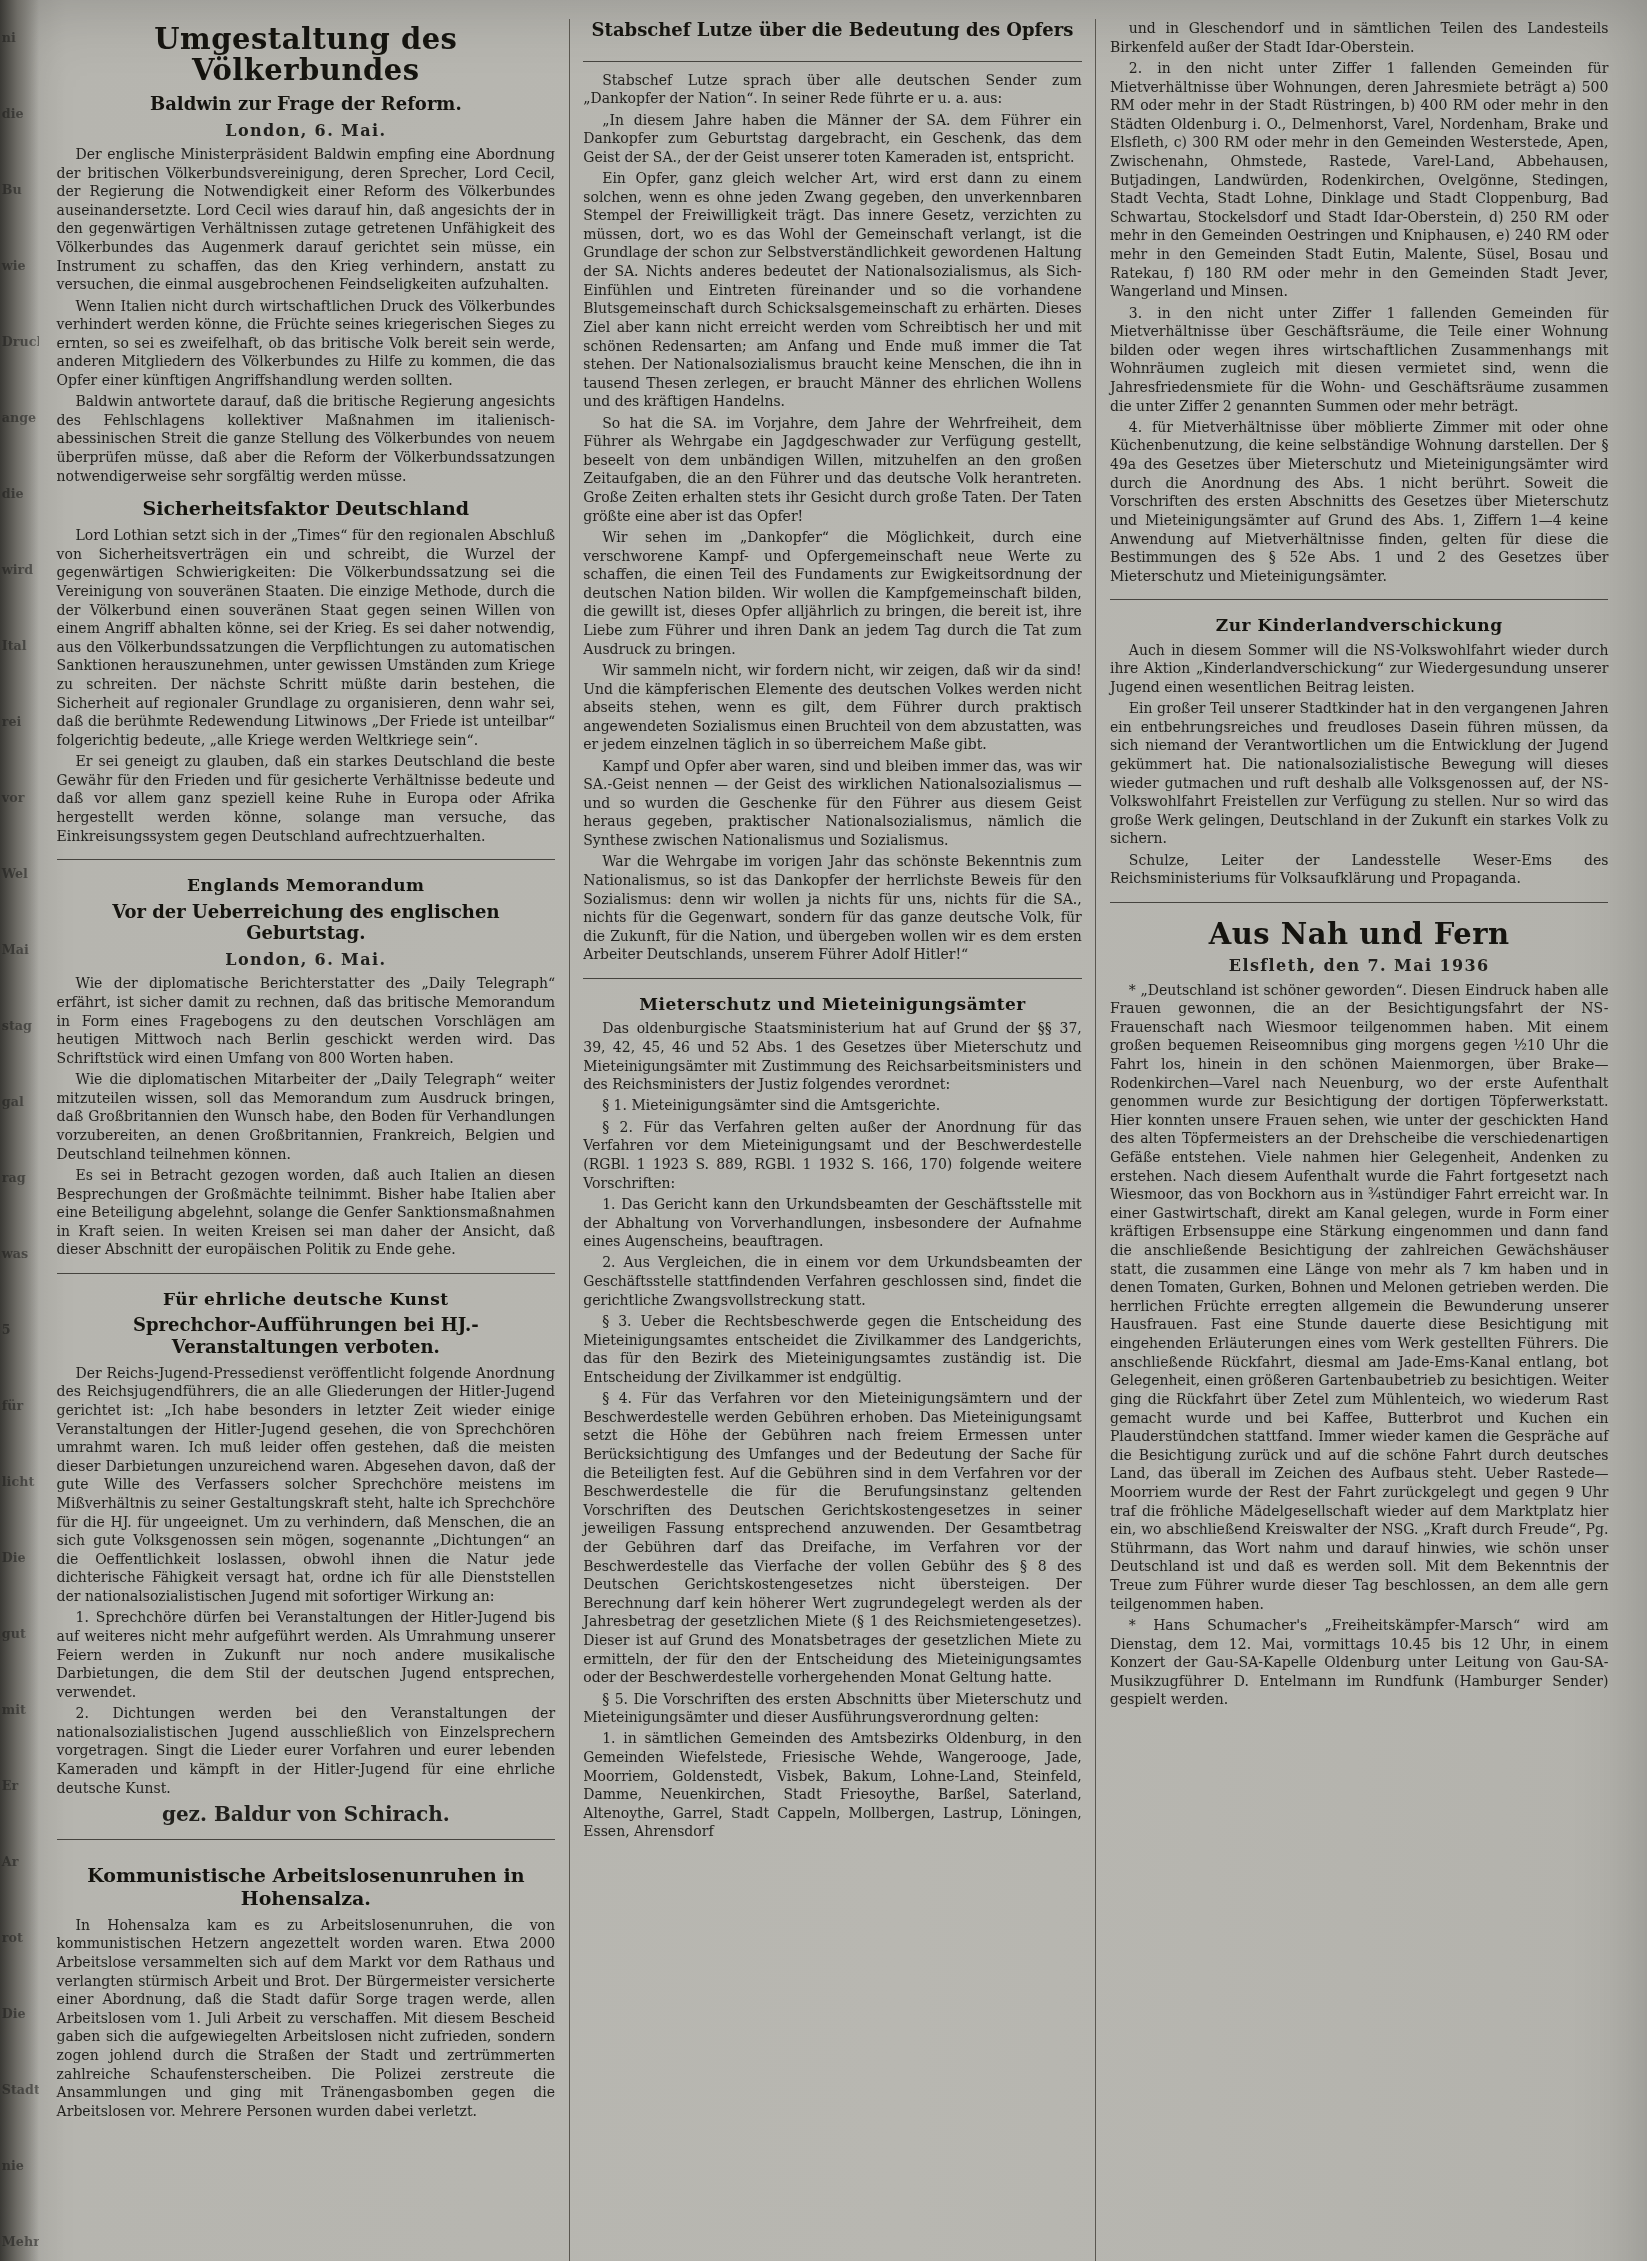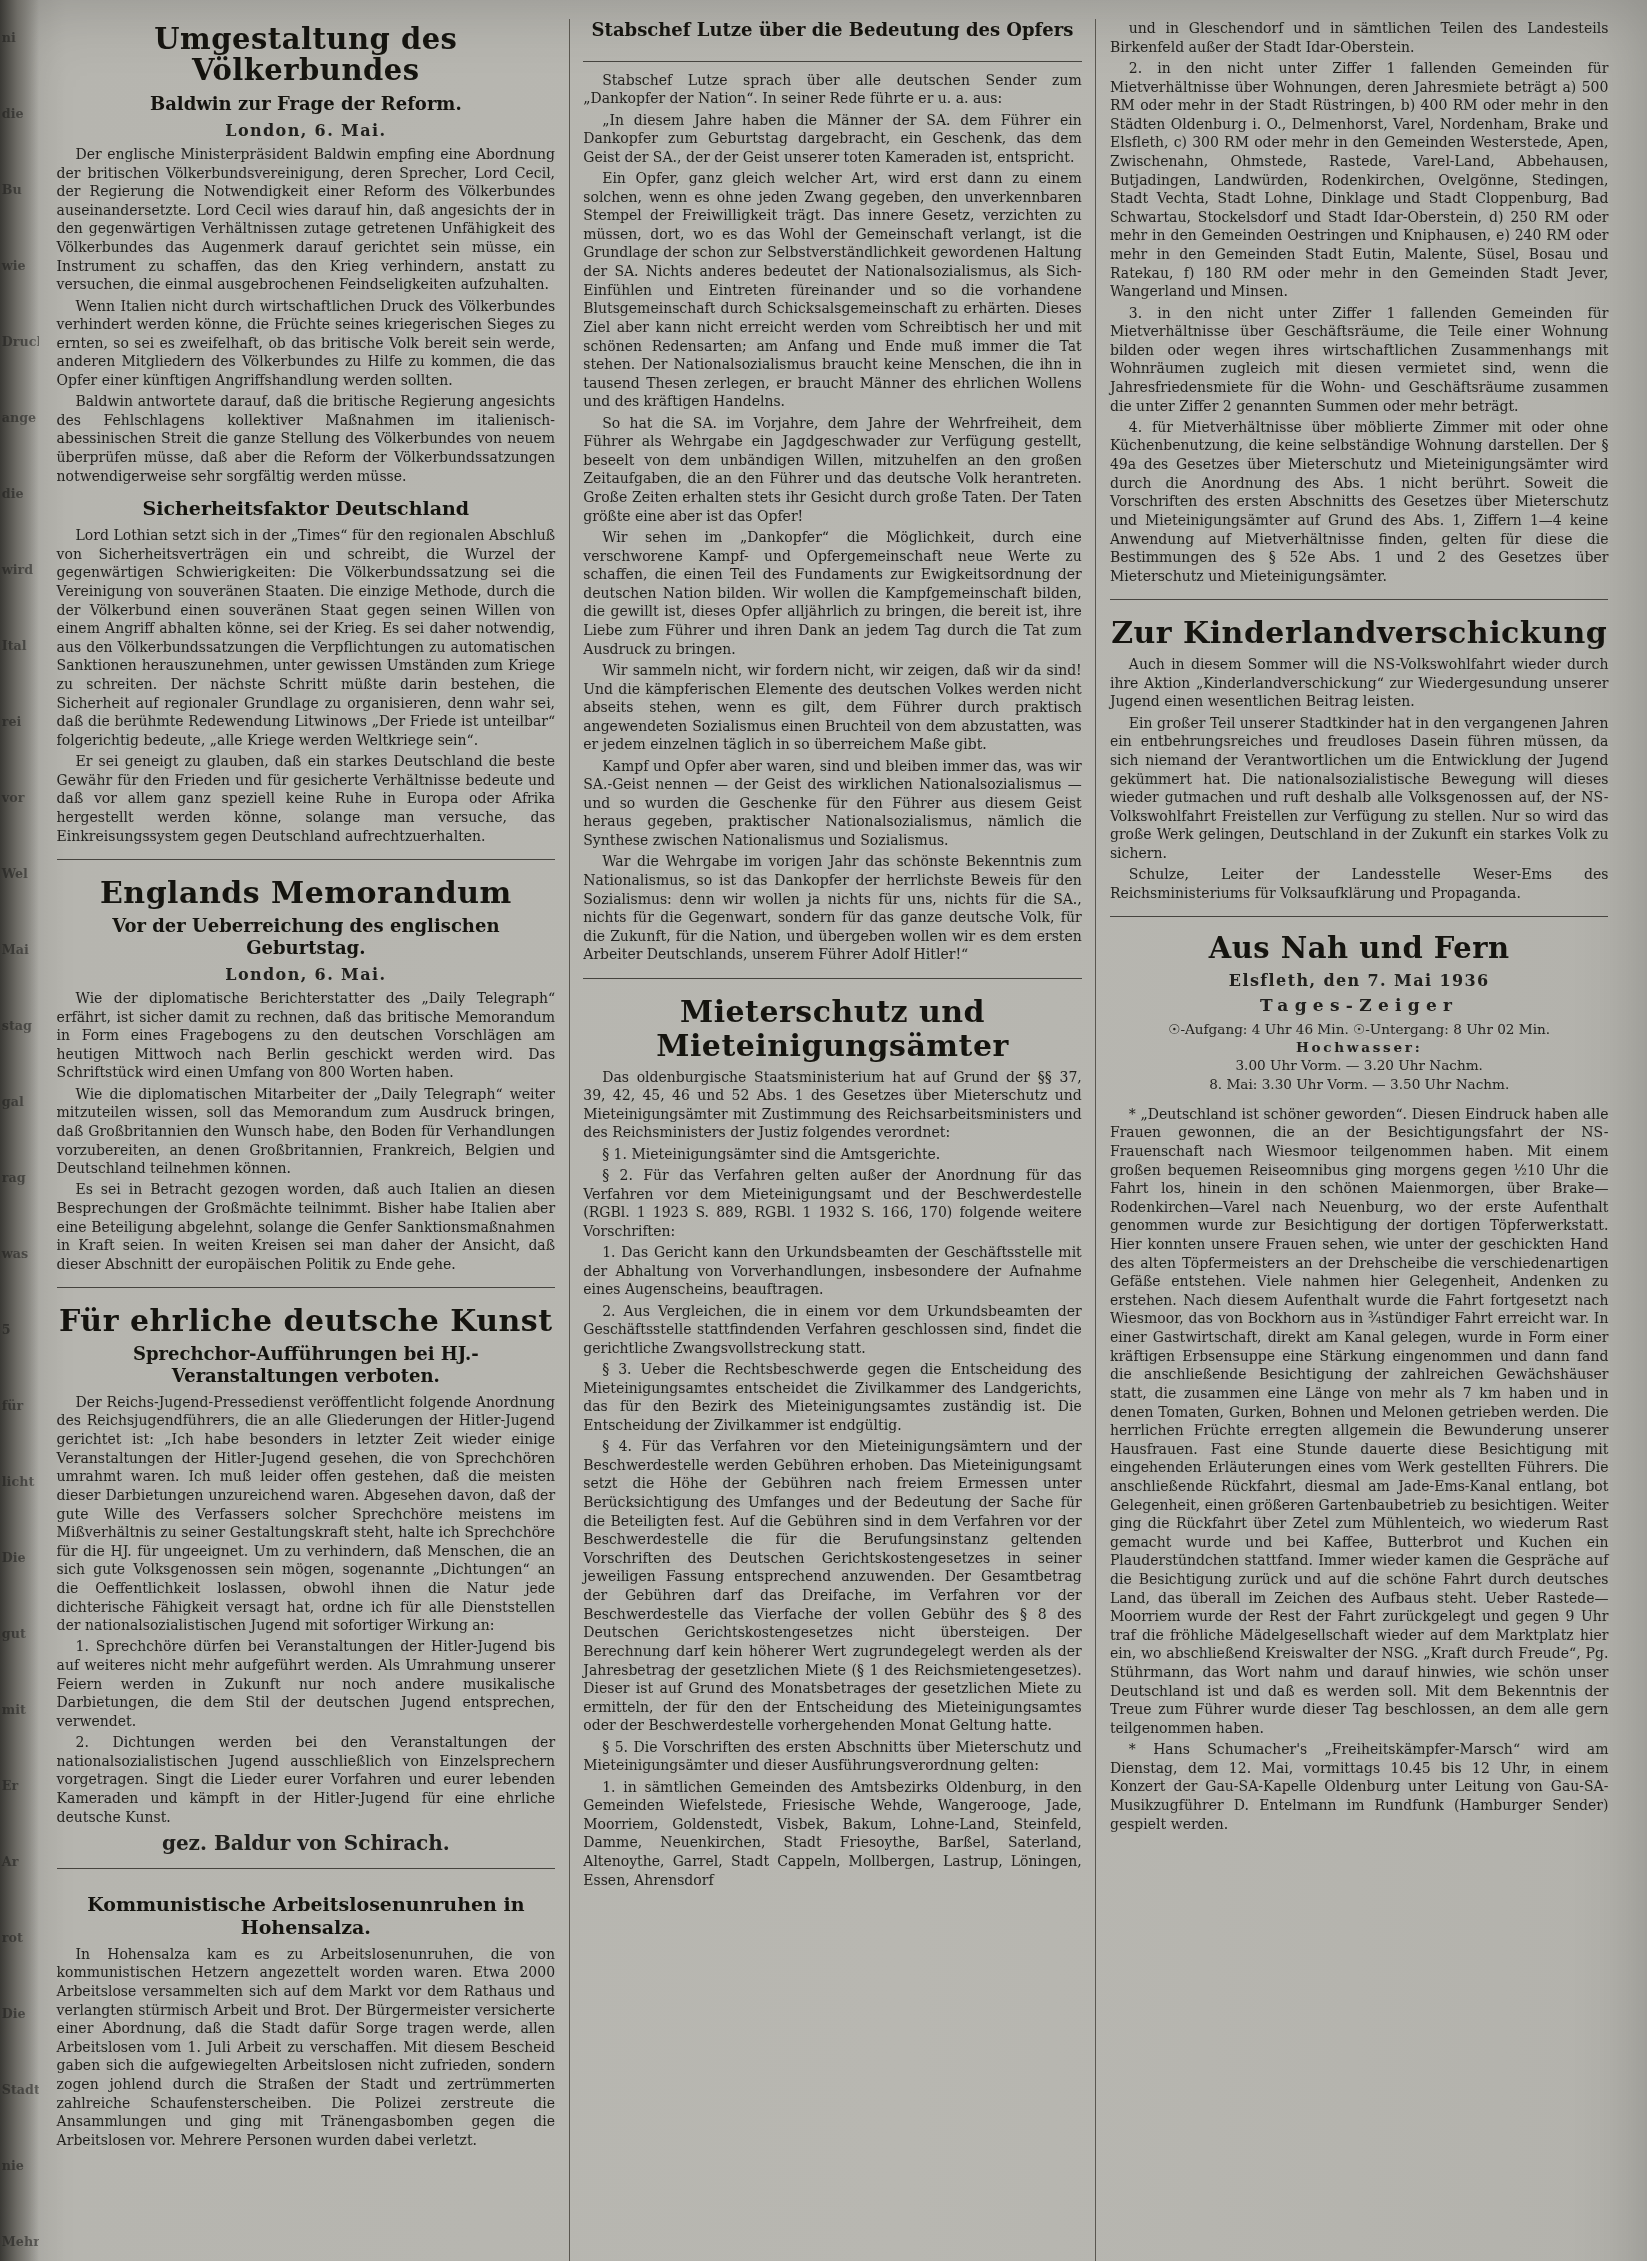--- a/index.html
+++ b/index.html
@@ -34,21 +34,21 @@
   p.body {
     font-size:14px; line-height:1.33; margin:0 0 2.7px 0;
     text-indent:1.35em;
   }
   .headline {
     font-weight:bold; text-align:center; text-indent:0;
     margin:4.5px 0 5.4px 0; letter-spacing:0.5px; color:#15140f;
   }
   .h-xl { font-size:47px; line-height:1.05; margin-top:0; }
   .h-lg { font-size:29px; line-height:1.1; }
-  .h-md { font-size:30px; line-height:1.12; }
+  .h-md { font-size:17px; line-height:1.12; }
   .subhead {
     font-weight:bold; text-align:center; text-indent:0;
     font-size:18px; line-height:1.2; margin:0 0 6.3px 0; color:#15140f;
   }
   .subhead2 {
     font-weight:bold; text-align:center; text-indent:0;
     font-size:19px; line-height:1.2; margin:11.8px 0 6.3px 0; color:#15140f;
   }
   .dateline {
     font-weight:bold; text-align:center; text-indent:0;
@@ -185,27 +185,20 @@
       <div class="ruled">
         <div class="headline h-md">Zur Kinderlandverschickung</div>
         <p class="body">Auch in diesem Sommer will die NS-Volkswohlfahrt wieder durch ihre Aktion „Kinderlandverschickung“ zur Wiedergesundung unserer Jugend einen wesentlichen Beitrag leisten.</p>
         <p class="body">Ein großer Teil unserer Stadtkinder hat in den vergangenen Jahren ein entbehrungsreiches und freudloses Dasein führen müssen, da sich niemand der Verantwortlichen um die Entwicklung der Jugend gekümmert hat. Die nationalsozialistische Bewegung will dieses wieder gutmachen und ruft deshalb alle Volksgenossen auf, der NS-Volkswohlfahrt Freistellen zur Verfügung zu stellen. Nur so wird das große Werk gelingen, Deutschland in der Zukunft ein starkes Volk zu sichern.</p>
         <p class="body">Schulze, Leiter der Landesstelle Weser-Ems des Reichsministeriums für Volksaufklärung und Propaganda.</p>
       </div>
 
       <div class="ruled">
         <div class="headline h-lg">Aus Nah und Fern</div>
         <div class="dateline">Elsfleth, den 7. Mai 1936</div>
-        <div class="zeiger-block">
-          <div class="zeiger-title">Tages-Zeiger</div>
-          <p class="zeiger-line">☉-Aufgang: 4 Uhr 46 Min.   ☉-Untergang: 8 Uhr 02 Min.</p>
-          <p class="zeiger-line bold">Hochwasser:</p>
-          <p class="zeiger-line">3.00 Uhr Vorm. — 3.20 Uhr Nachm.</p>
-          <p class="zeiger-line">8. Mai: 3.30 Uhr Vorm. — 3.50 Uhr Nachm.</p>
-        </div>
         <p class="body">* „Deutschland ist schöner geworden“. Diesen Eindruck haben alle Frauen gewonnen, die an der Besichtigungsfahrt der NS-Frauenschaft nach Wiesmoor teilgenommen haben. Mit einem großen bequemen Reiseomnibus ging morgens gegen ½10 Uhr die Fahrt los, hinein in den schönen Maienmorgen, über Brake—Rodenkirchen—Varel nach Neuenburg, wo der erste Aufenthalt genommen wurde zur Besichtigung der dortigen Töpferwerkstatt. Hier konnten unsere Frauen sehen, wie unter der geschickten Hand des alten Töpfermeisters an der Drehscheibe die verschiedenartigen Gefäße entstehen. Viele nahmen hier Gelegenheit, Andenken zu erstehen. Nach diesem Aufenthalt wurde die Fahrt fortgesetzt nach Wiesmoor, das von Bockhorn aus in ¾stündiger Fahrt erreicht war. In einer Gastwirtschaft, direkt am Kanal gelegen, wurde in Form einer kräftigen Erbsensuppe eine Stärkung eingenommen und dann fand die anschließende Besichtigung der zahlreichen Gewächshäuser statt, die zusammen eine Länge von mehr als 7 km haben und in denen Tomaten, Gurken, Bohnen und Melonen getrieben werden. Die herrlichen Früchte erregten allgemein die Bewunderung unserer Hausfrauen. Fast eine Stunde dauerte diese Besichtigung mit eingehenden Erläuterungen eines vom Werk gestellten Führers. Die anschließende Rückfahrt, diesmal am Jade-Ems-Kanal entlang, bot Gelegenheit, einen größeren Gartenbaubetrieb zu besichtigen. Weiter ging die Rückfahrt über Zetel zum Mühlenteich, wo wiederum Rast gemacht wurde und bei Kaffee, Butterbrot und Kuchen ein Plauderstündchen stattfand. Immer wieder kamen die Gespräche auf die Besichtigung zurück und auf die schöne Fahrt durch deutsches Land, das überall im Zeichen des Aufbaus steht. Ueber Rastede—Moorriem wurde der Rest der Fahrt zurückgelegt und gegen 9 Uhr traf die fröhliche Mädelgesellschaft wieder auf dem Marktplatz hier ein, wo abschließend Kreiswalter der NSG. „Kraft durch Freude“, Pg. Stührmann, das Wort nahm und darauf hinwies, wie schön unser Deutschland ist und daß es werden soll. Mit dem Bekenntnis der Treue zum Führer wurde dieser Tag beschlossen, an dem alle gern teilgenommen haben.</p>
         <p class="body">* Hans Schumacher's „Freiheitskämpfer-Marsch“ wird am Dienstag, dem 12. Mai, vormittags 10.45 bis 12 Uhr, in einem Konzert der Gau-SA-Kapelle Oldenburg unter Leitung von Gau-SA-Musikzugführer D. Entelmann im Rundfunk (Hamburger Sender) gespielt werden.</p>
       </div>
     </div>
 
   </div>
 
 </div>
 
 

